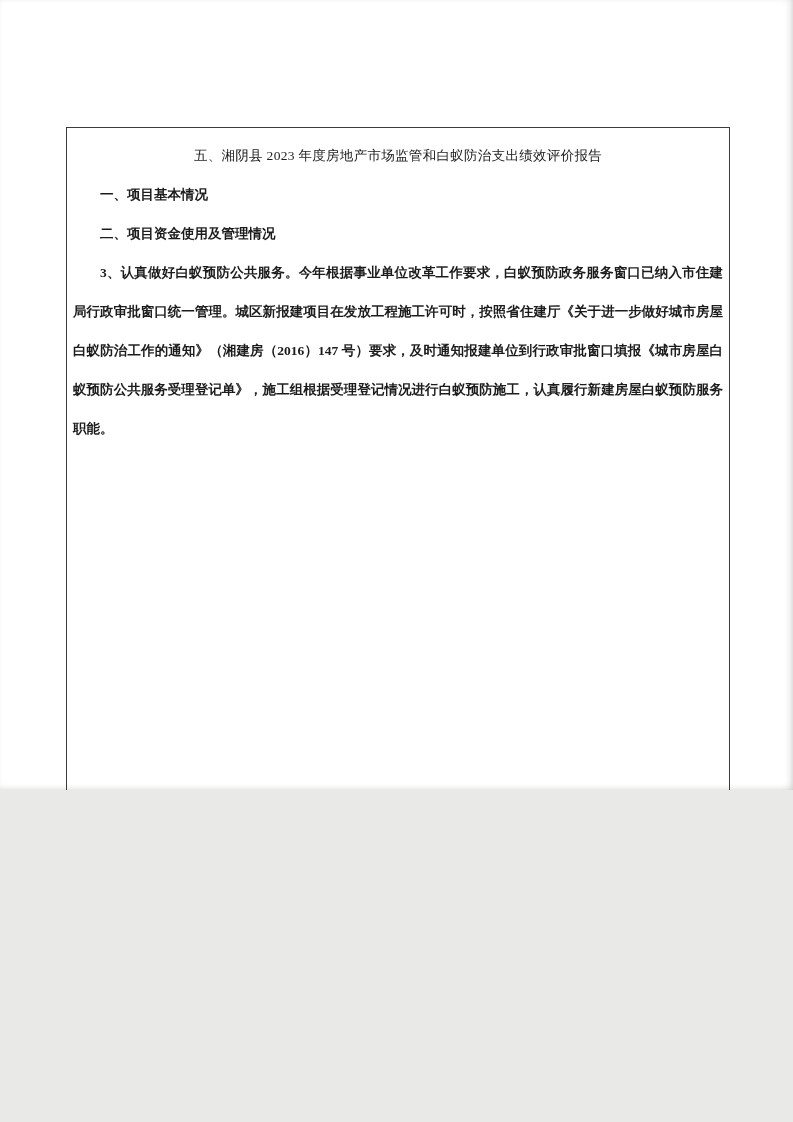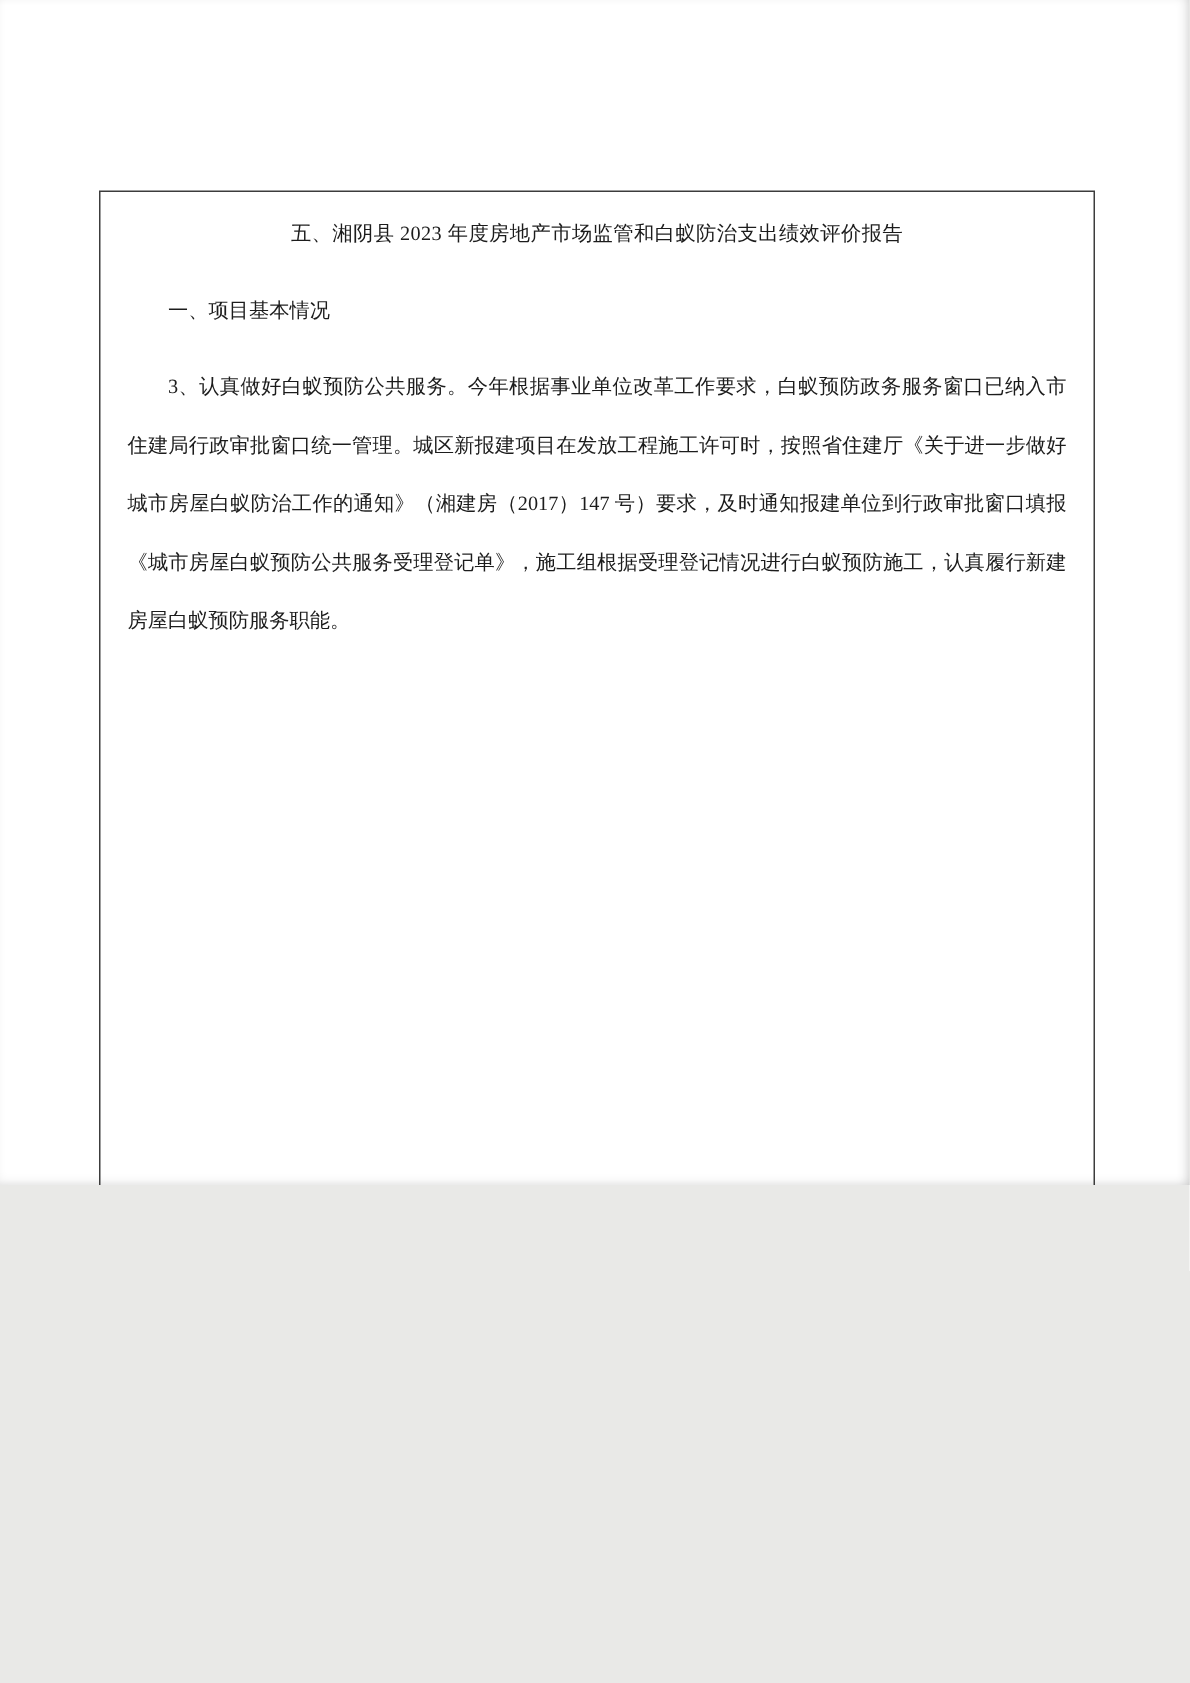--- a/index.html
+++ b/index.html
@@ -32,39 +32,41 @@
   }
   .doc-title {
     margin: 0;
     font-size: 13.5px;
     font-weight: 400;
     line-height: 39px;
     text-align: center;
     letter-spacing: 0.3px;
   }
   .block {
-    margin: 12px;
+    margin: 0;
     font-size: 13.5px;
     line-height: 39px;
     text-align: justify;
     text-justify: inter-ideograph;
     text-indent: 2em;
     word-break: break-all;
+    font-weight: bold;
   }
 </style>
 </head>
 <body>
 
 <div class="page">
   <div class="frame">
     <h1 class="doc-title">五、湘阴县 2023 年度房地产市场监管和白蚁防治支出绩效评价报告</h1>
 
     <p class="block">一、项目基本情况</p>
 
 
+    <p class="block">二、项目资金使用及管理情况</p>
 
 
 
 
 
-    <p class="block">3、认真做好白蚁预防公共服务。今年根据事业单位改革工作要求，白蚁预防政务服务窗口已纳入市住建局行政审批窗口统一管理。城区新报建项目在发放工程施工许可时，按照省住建厅《关于进一步做好城市房屋白蚁防治工作的通知》（湘建房（2017）147 号）要求，及时通知报建单位到行政审批窗口填报《城市房屋白蚁预防公共服务受理登记单》，施工组根据受理登记情况进行白蚁预防施工，认真履行新建房屋白蚁预防服务职能。</p>
+    <p class="block">3、认真做好白蚁预防公共服务。今年根据事业单位改革工作要求，白蚁预防政务服务窗口已纳入市住建局行政审批窗口统一管理。城区新报建项目在发放工程施工许可时，按照省住建厅《关于进一步做好城市房屋白蚁防治工作的通知》（湘建房（2016）147 号）要求，及时通知报建单位到行政审批窗口填报《城市房屋白蚁预防公共服务受理登记单》，施工组根据受理登记情况进行白蚁预防施工，认真履行新建房屋白蚁预防服务职能。</p>
   </div>
 </div>
 
 </body></html>

